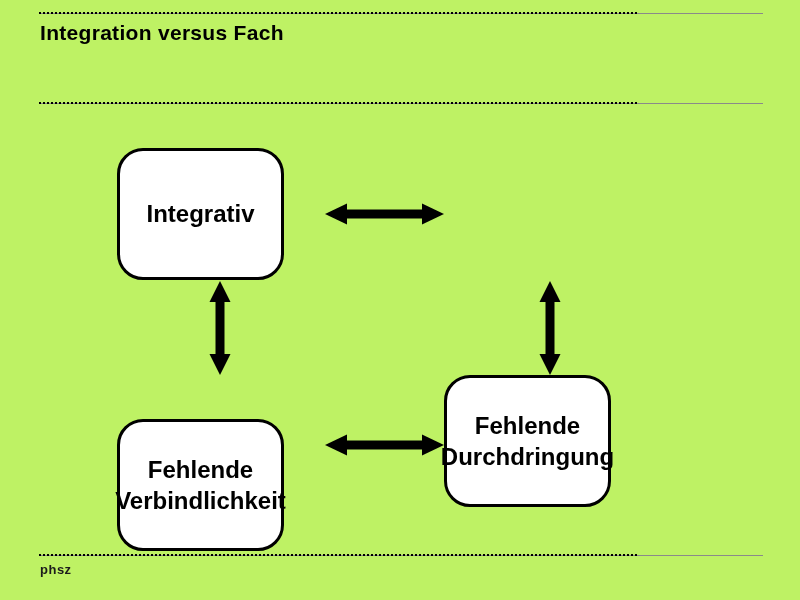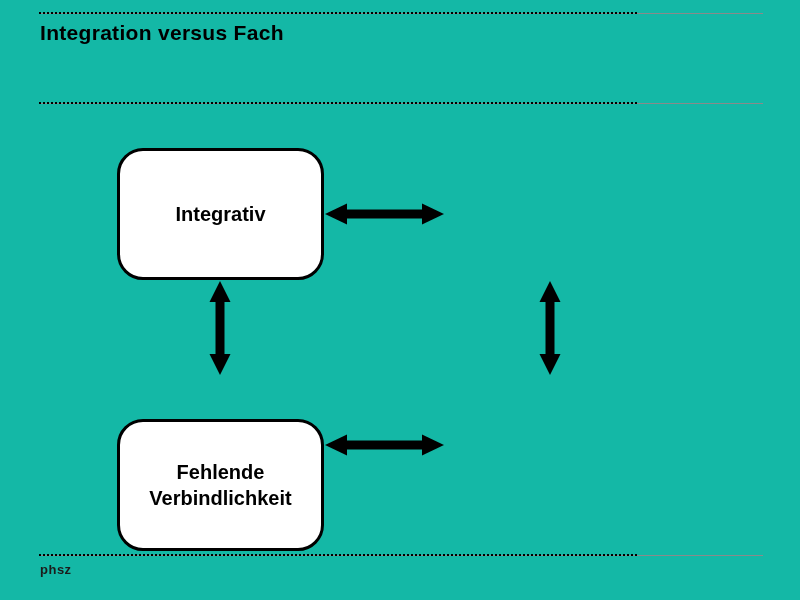--- a/index.html
+++ b/index.html
@@ -4,21 +4,21 @@
 <style>
   html, body {
     margin: 0;
     padding: 0;
     background: #ffffff;
   }
   #slide {
     position: relative;
     width: 800px;
     height: 600px;
-    background: #14b8a6;
+    background: #bef264;
     overflow: hidden;
     font-family: "Liberation Sans", sans-serif;
     color: #000000;
   }
   
   .rule {
     position: absolute;
     left: 39px;
     width: 724px;
     height: 3px;
@@ -41,31 +41,31 @@
     position: absolute;
     left: 40px;
     top: 21px;
     font-size: 21px;
     font-weight: bold;
     letter-spacing: 0.3px;
     white-space: pre;
   }
   .node {
     position: absolute;
-    width: 207px;
+    width: 167px;
     height: 132px;
     box-sizing: border-box;
     border: 3px solid #000000;
     border-radius: 26px;
     background: #ffffff;
     display: flex;
     align-items: center;
     justify-content: center;
     text-align: center;
-    font-size: 20px;
+    font-size: 24px;
     font-weight: bold;
     line-height: 1.3;
     padding: 0 12px;
   }
   #node-integrativ   { left: 117px; top: 148px; }
   #node-eigenes-fach { left: 444px; top: 148px; }
   #node-verbindlichkeit { left: 117px; top: 375px; margin-top: 44px; }
   #node-durchdringung   { left: 444px; top: 375px; }
   .arrow {
     position: absolute;
@@ -106,20 +106,23 @@
 
   <div class="node" id="node-integrativ">
     <span>Integrativ</span>
   </div>
 
 
   <div class="node" id="node-verbindlichkeit">
     <span>Fehlende Verbindlichkeit</span>
   </div>
 
+  <div class="node" id="node-durchdringung">
+    <span>Fehlende Durchdringung</span>
+  </div>
 
   <div class="arrow" id="arrow-top-h">
     <svg width="119" height="28" viewBox="0 0 119 28">
       <line x1="19" y1="14" x2="100" y2="14" stroke="#000" stroke-width="9"></line>
       <polygon points="0,14 22,3.5 22,24.5" fill="#000"></polygon>
       <polygon points="119,14 97,3.5 97,24.5" fill="#000"></polygon>
     </svg>
   </div>
 
   <div class="arrow" id="arrow-bottom-h">

